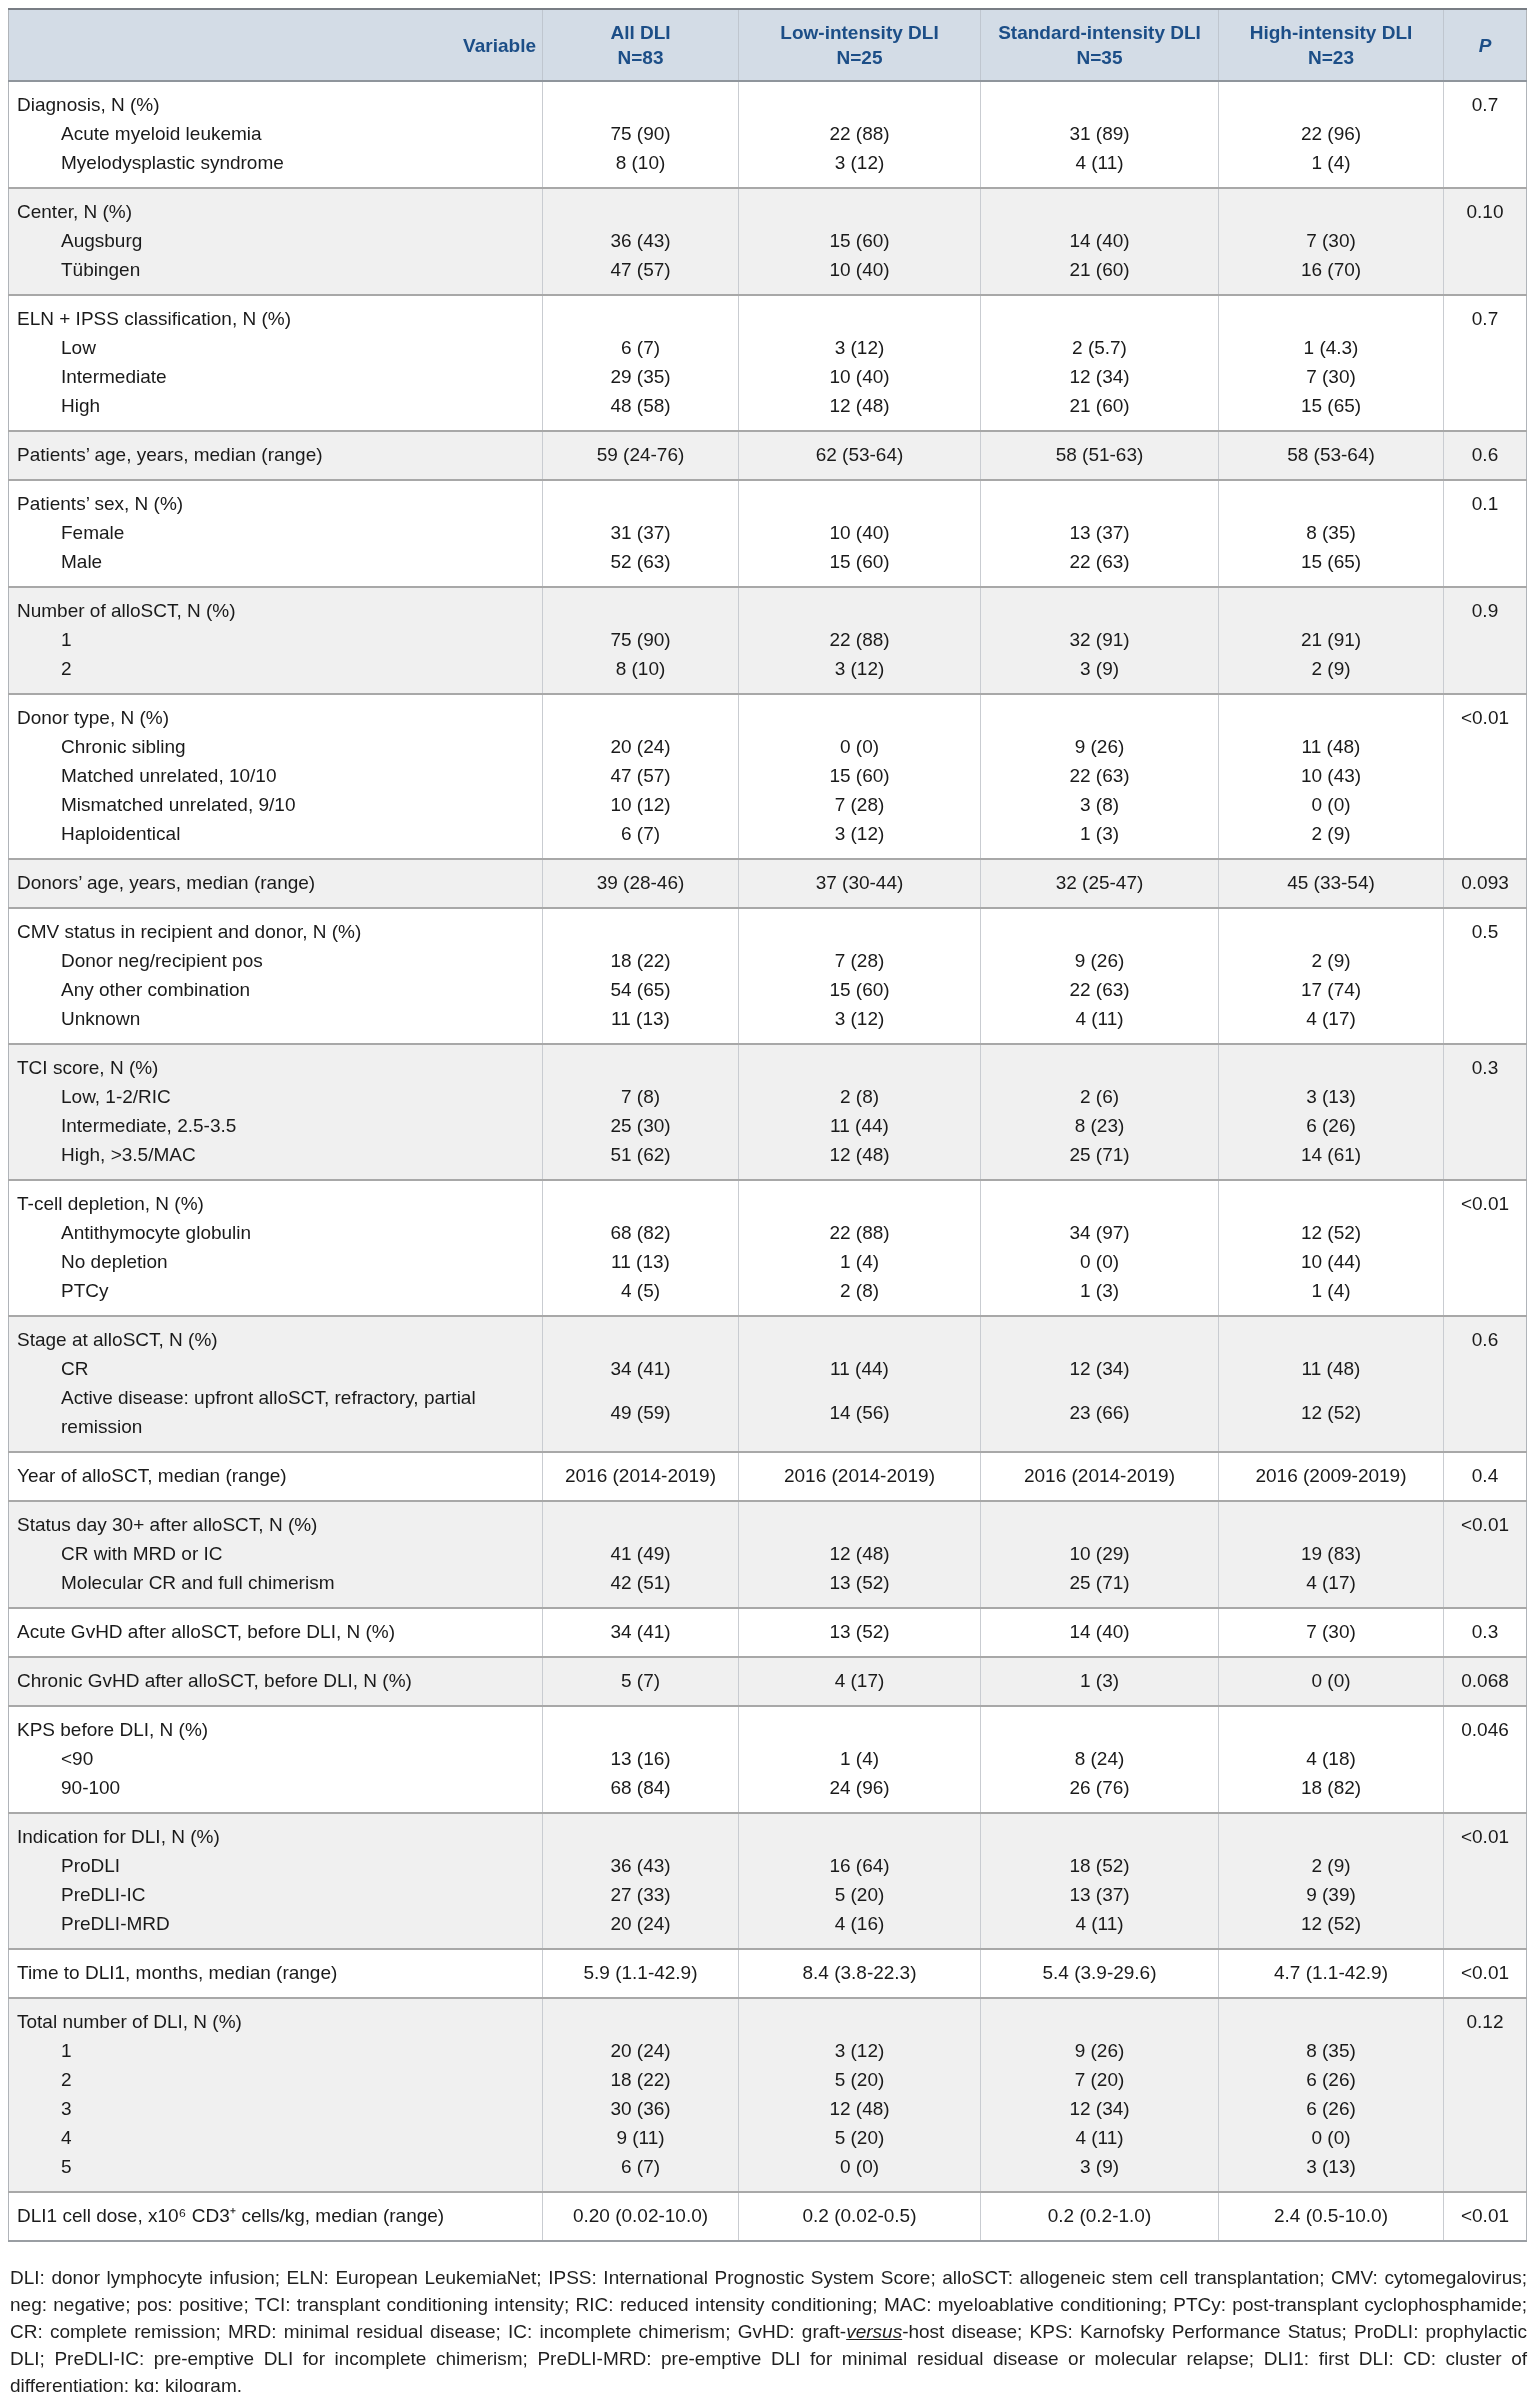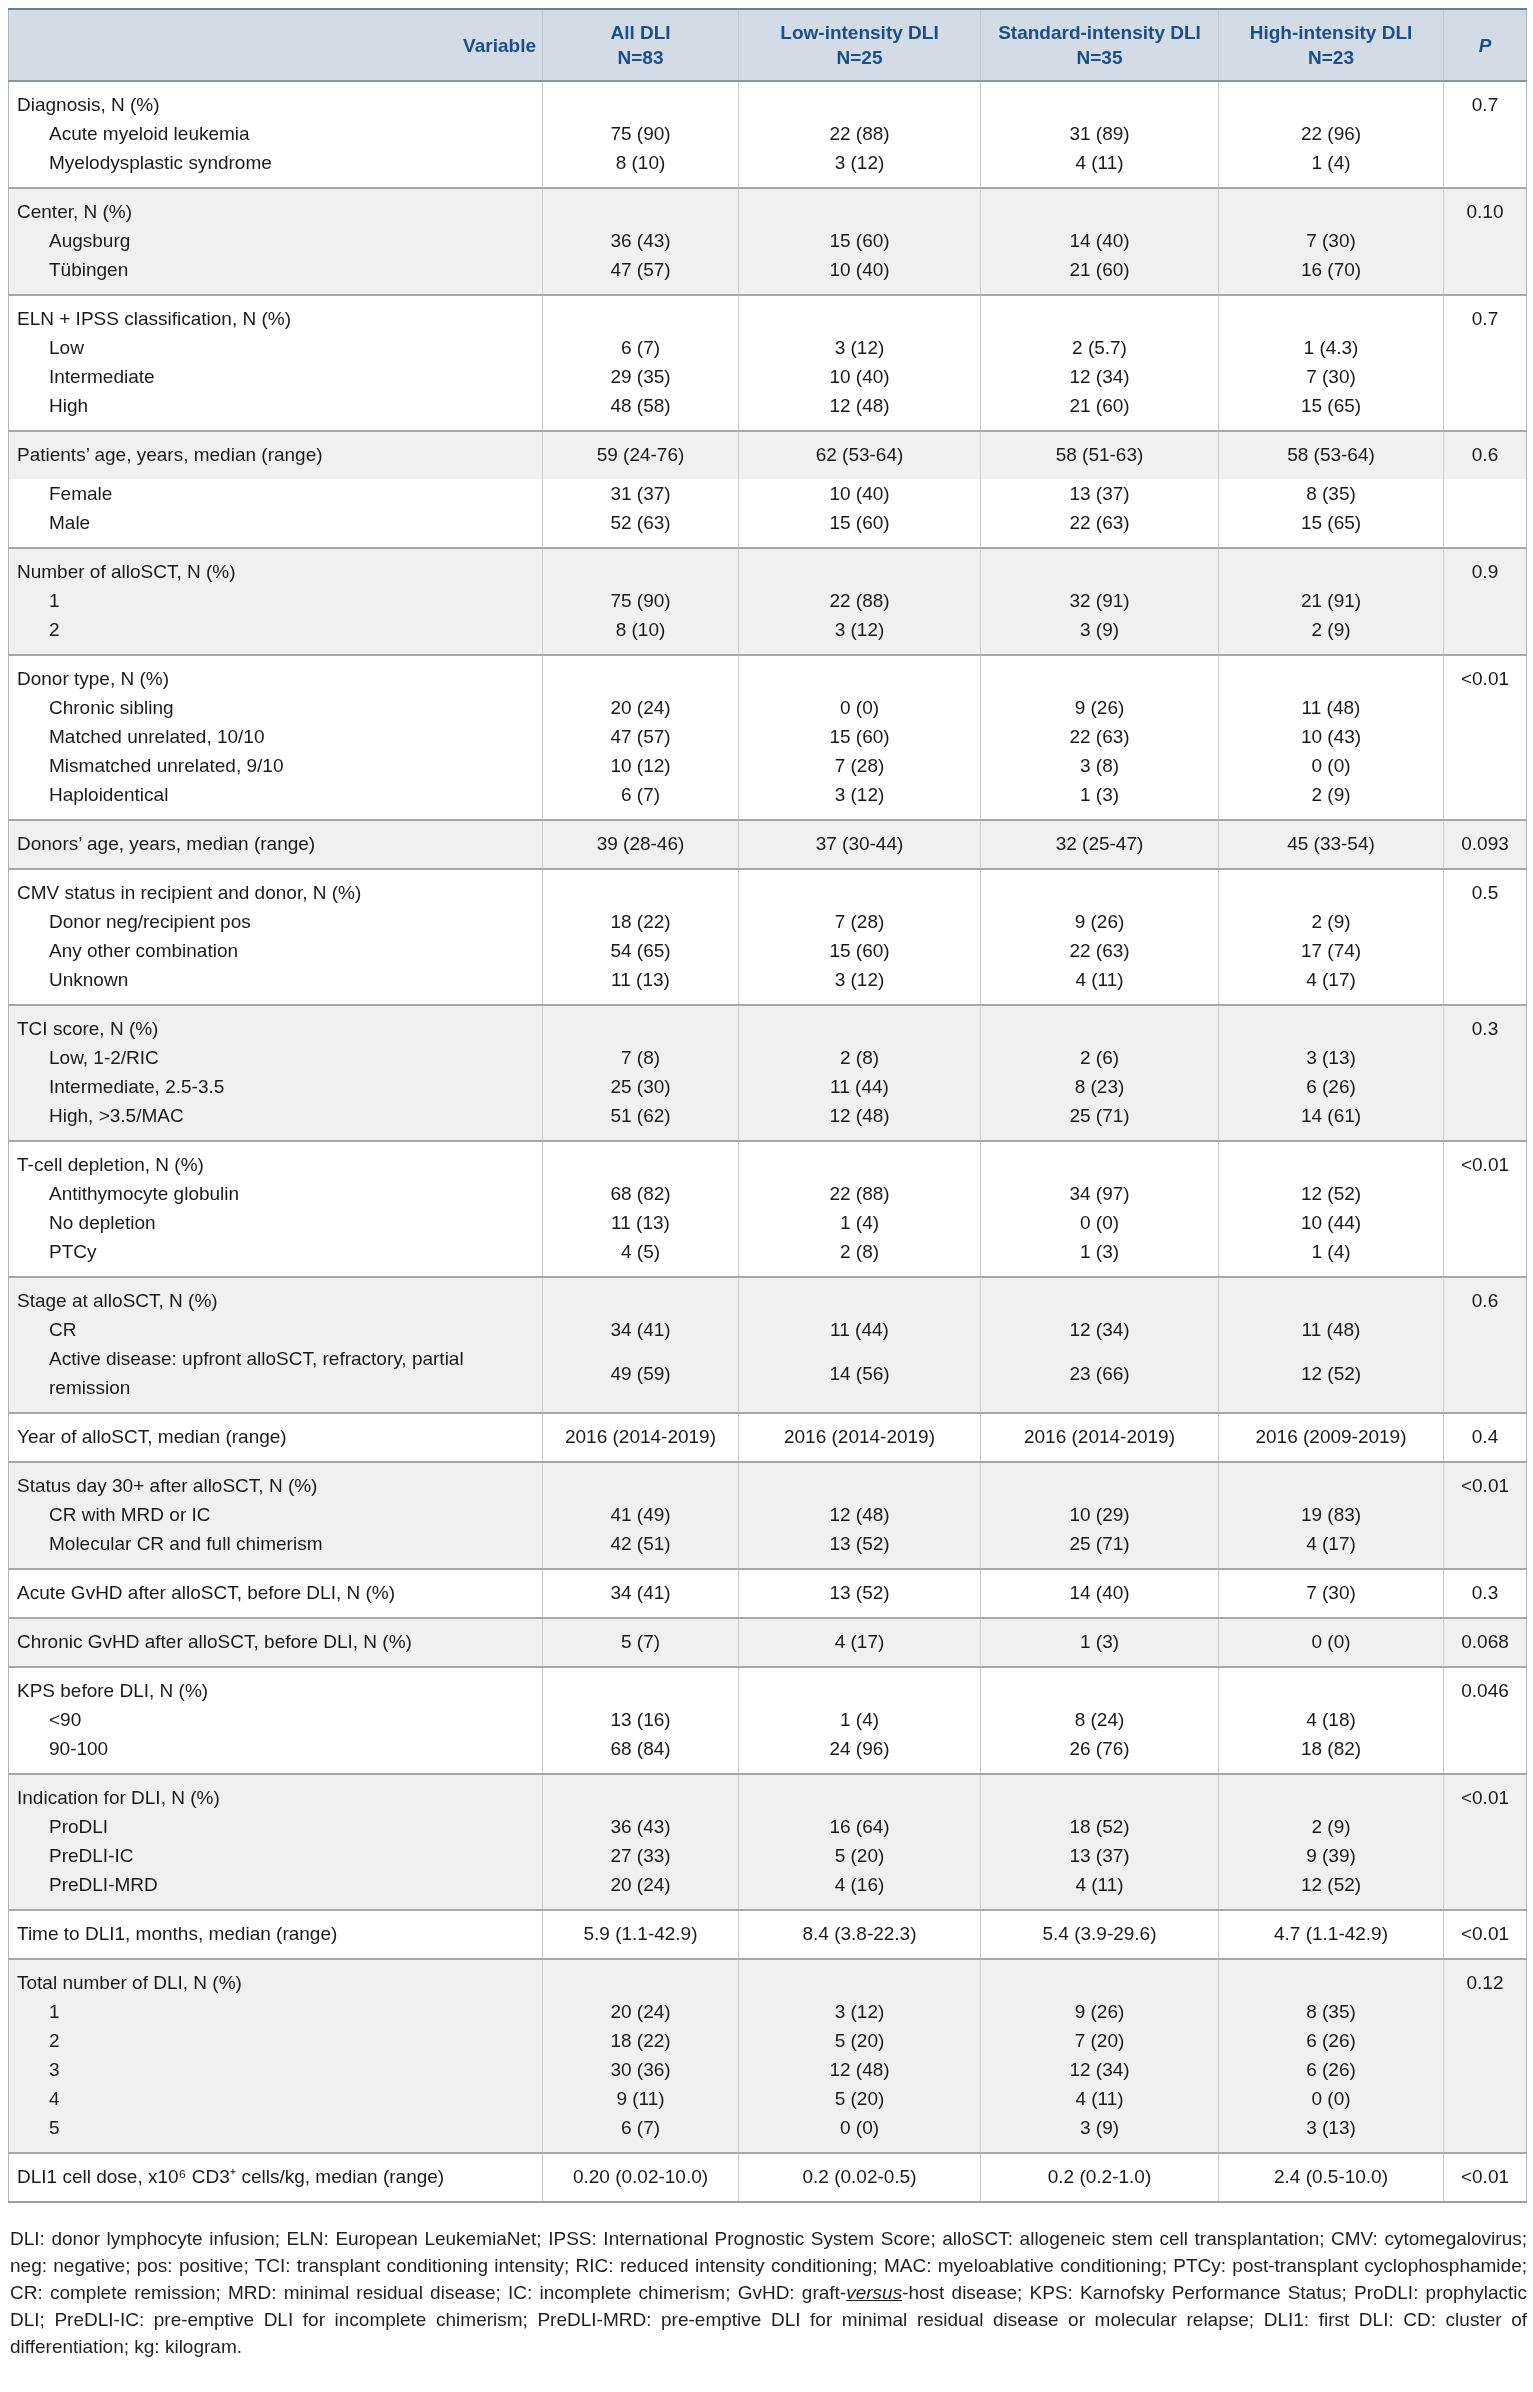--- a/index.html
+++ b/index.html
@@ -43,21 +43,21 @@
     font-size: 19px;
     line-height: 29px;
     vertical-align: middle;
     padding: 0 8px;
     border-right: 1px solid #c9ccd1;
     background: #ffffff;
   }
   tbody td:last-child { border-right: none; }
   tbody tr.alt td { background: #f0f0f0; }
   tbody td.var { text-align: left; }
-  tbody td.sub { padding-left: 40px; }
+  tbody td.sub { padding-left: 52px; }
   tbody td.val, tbody td.p { text-align: center; }
   tbody tr.sec-first td { border-top: 2px solid #a8a8a8; padding-top: 8px; }
   tbody tr.sec-last td { padding-bottom: 10px; }
 
   
   .footnote {
     margin: 22px 2px 0 2px;
     width: 1517px;
     font-size: 19px;
     line-height: 27px;
@@ -184,20 +184,28 @@
           <td class="p"></td>
         </tr>
         <tr class="sec-first sec-last alt">
           <td class="var">Patients’ age, years, median (range)</td>
           <td class="val">59 (24-76)</td>
           <td class="val">62 (53-64)</td>
           <td class="val">58 (51-63)</td>
           <td class="val">58 (53-64)</td>
           <td class="p">0.6</td>
         </tr>
+        <tr class="sec-first">
+          <td class="var">Patients’ sex, N (%)</td>
+          <td class="val"></td>
+          <td class="val"></td>
+          <td class="val"></td>
+          <td class="val"></td>
+          <td class="p">0.1</td>
+        </tr>
         <tr class="">
           <td class="var sub">Female</td>
           <td class="val">31 (37)</td>
           <td class="val">10 (40)</td>
           <td class="val">13 (37)</td>
           <td class="val">8 (35)</td>
           <td class="p"></td>
         </tr>
         <tr class="sec-last">
           <td class="var sub">Male</td>

